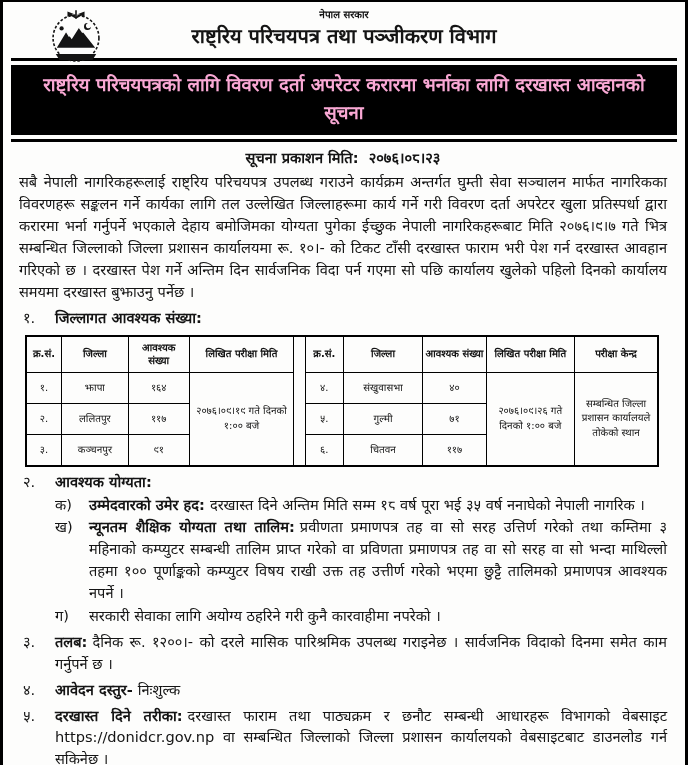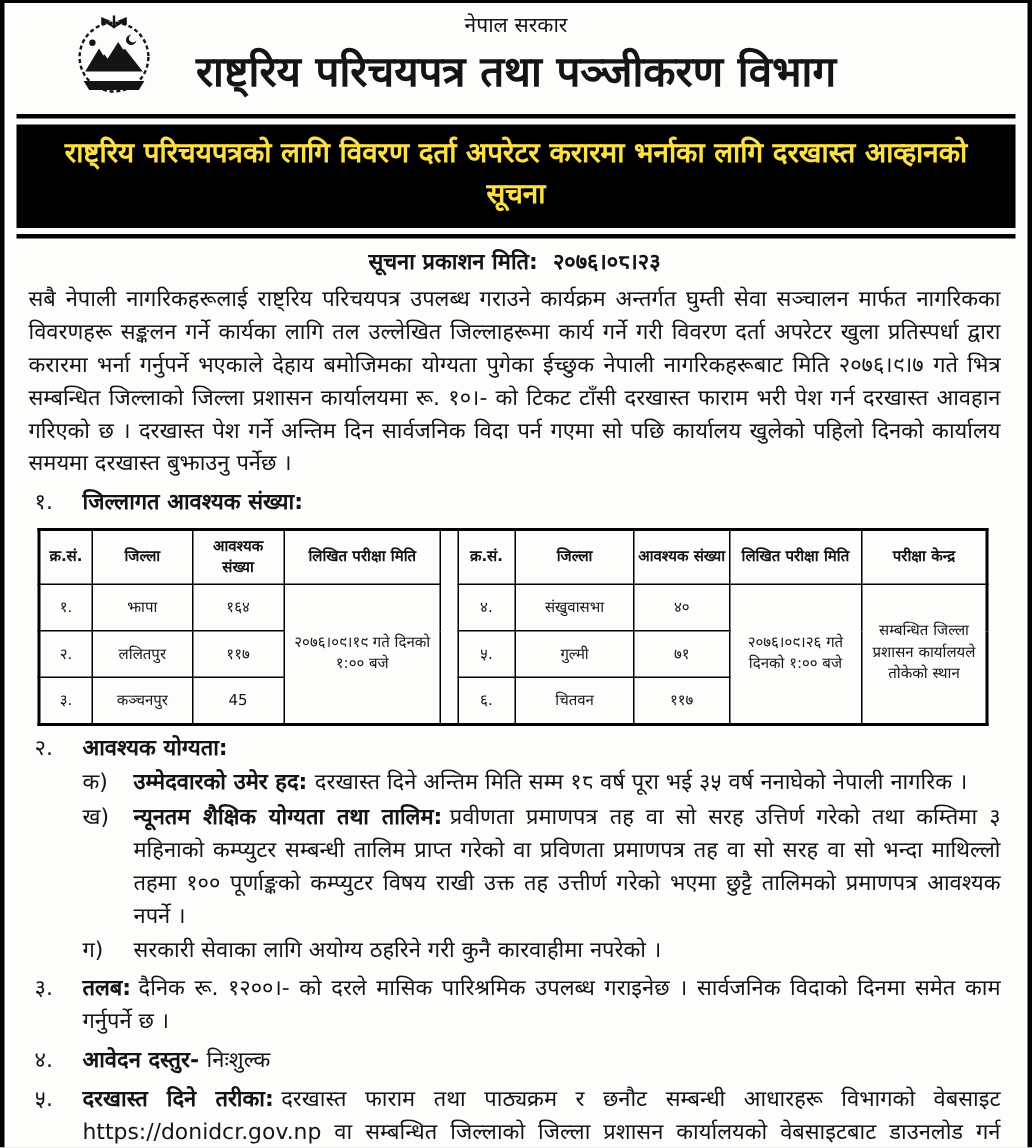--- a/index.html
+++ b/index.html
@@ -5,25 +5,25 @@
   html,body { margin:0; padding:0; background:#e8e8e8; }
   body { width:688px; height:765px; overflow:hidden;
          font-family:"DejaVu Sans","Liberation Sans",sans-serif; color:#141414; }
   .page { box-sizing:border-box; width:688px; height:765px; background:#fdfdfc;
           border-left:3px solid #000; border-right:3px solid #000; border-top:2px solid #000;
           padding:2px 8px 0 8px; overflow:hidden; }
 
   
   .header-box { position:relative; border-bottom:3px solid #000; padding:3px 0 7px 0; text-align:center; }
   .emblem { position:absolute; left:32px; top:1px; width:66px; height:64px; }
-  .h-small  { font-size:14px; font-weight:400; line-height:1.5; }
-  .h-dept   { font-size:28px;  font-weight:bold; line-height:1.45; }
+  .h-small  { font-size:10px; font-weight:700; line-height:1.5; }
+  .h-dept   { font-size:20px;  font-weight:bold; line-height:1.45; }
 
   
-  .banner { background:#000; color:#fde047; margin-top:4px; padding:6px 28px 8px 28px;
+  .banner { background:#000; color:#f9a8d4; margin-top:4px; padding:6px 28px 8px 28px;
             text-align:center; font-weight:bold; font-size:18.5px; line-height:1.5; }
 
   
   .body-box { border-top:3px solid #000; margin-top:4px; padding:4px 10px 30px 8px;
               font-size:14.6px; line-height:1.5; }
   .pub-date { text-align:center; font-weight:bold; margin:1px 0 3px 0; }
   .pub-date span { margin-left:5px; }
   .intro { margin:0; text-align:justify; }
 
   .sec { display:flex; margin-top:4px; }
@@ -127,21 +127,21 @@
           <td>२.</td>
           <td>ललितपुर</td>
           <td>११७</td>
           <td>५.</td>
           <td>गुल्मी</td>
           <td>७१</td>
         </tr>
         <tr>
           <td>३.</td>
           <td>कञ्चनपुर</td>
-          <td>45</td>
+          <td>९१</td>
           <td>६.</td>
           <td>चितवन</td>
           <td>११७</td>
         </tr>
       </tbody>
         </table>
     </div>
 
     <div class="sec">
       <span class="num">२.</span>

